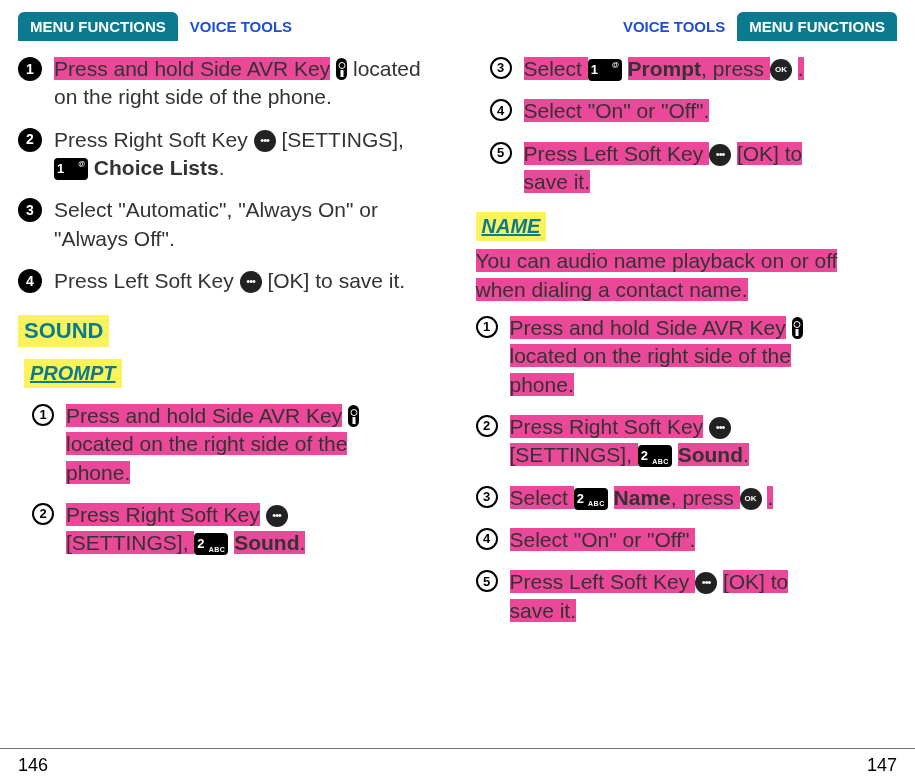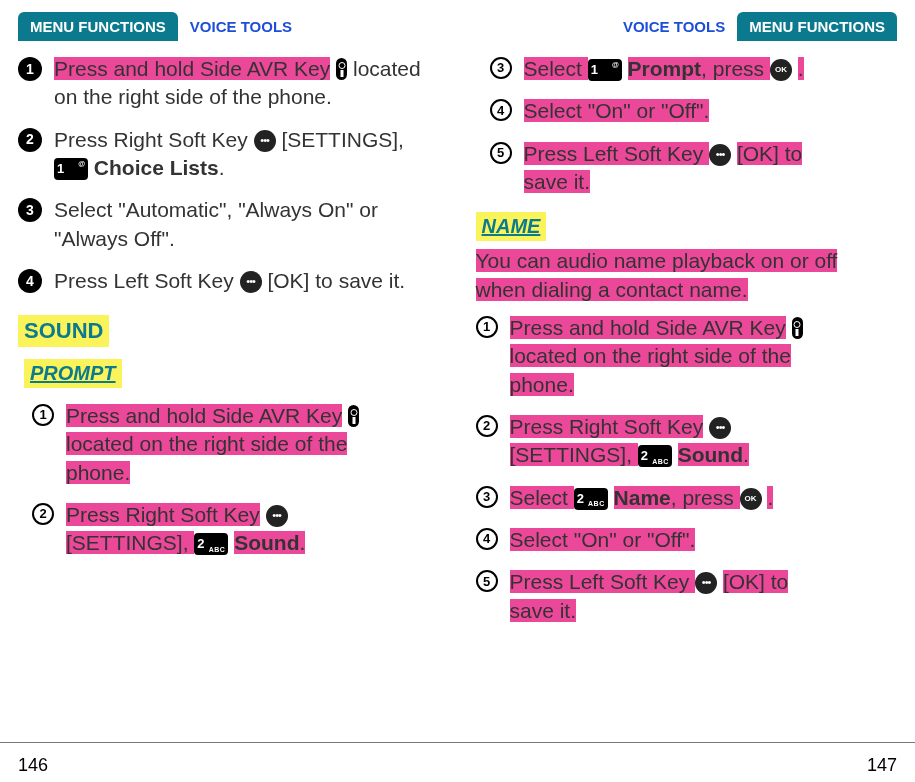--- a/index.html
+++ b/index.html
@@ -112,21 +112,21 @@
   }
   .intro { margin:0 0 10px 0; }
   .sub .intro { margin-left:8px; }
   .sub { margin-left:6px; }
   b.ul { text-decoration:none; font-weight:bold;text-align:center; }
 
   .footer {
     position:absolute; left:0; right:0; bottom:0;
     border-top:1px solid #777;
     display:flex; justify-content:space-between;
-    padding:12px 18px 6px 18px;
+    padding:6px 18px 6px 18px;
     font-size:18px;
   }
 </style>
 </head>
 <body>
 
 <div class="pages">
 
   <div class="page">
     <div class="header">

